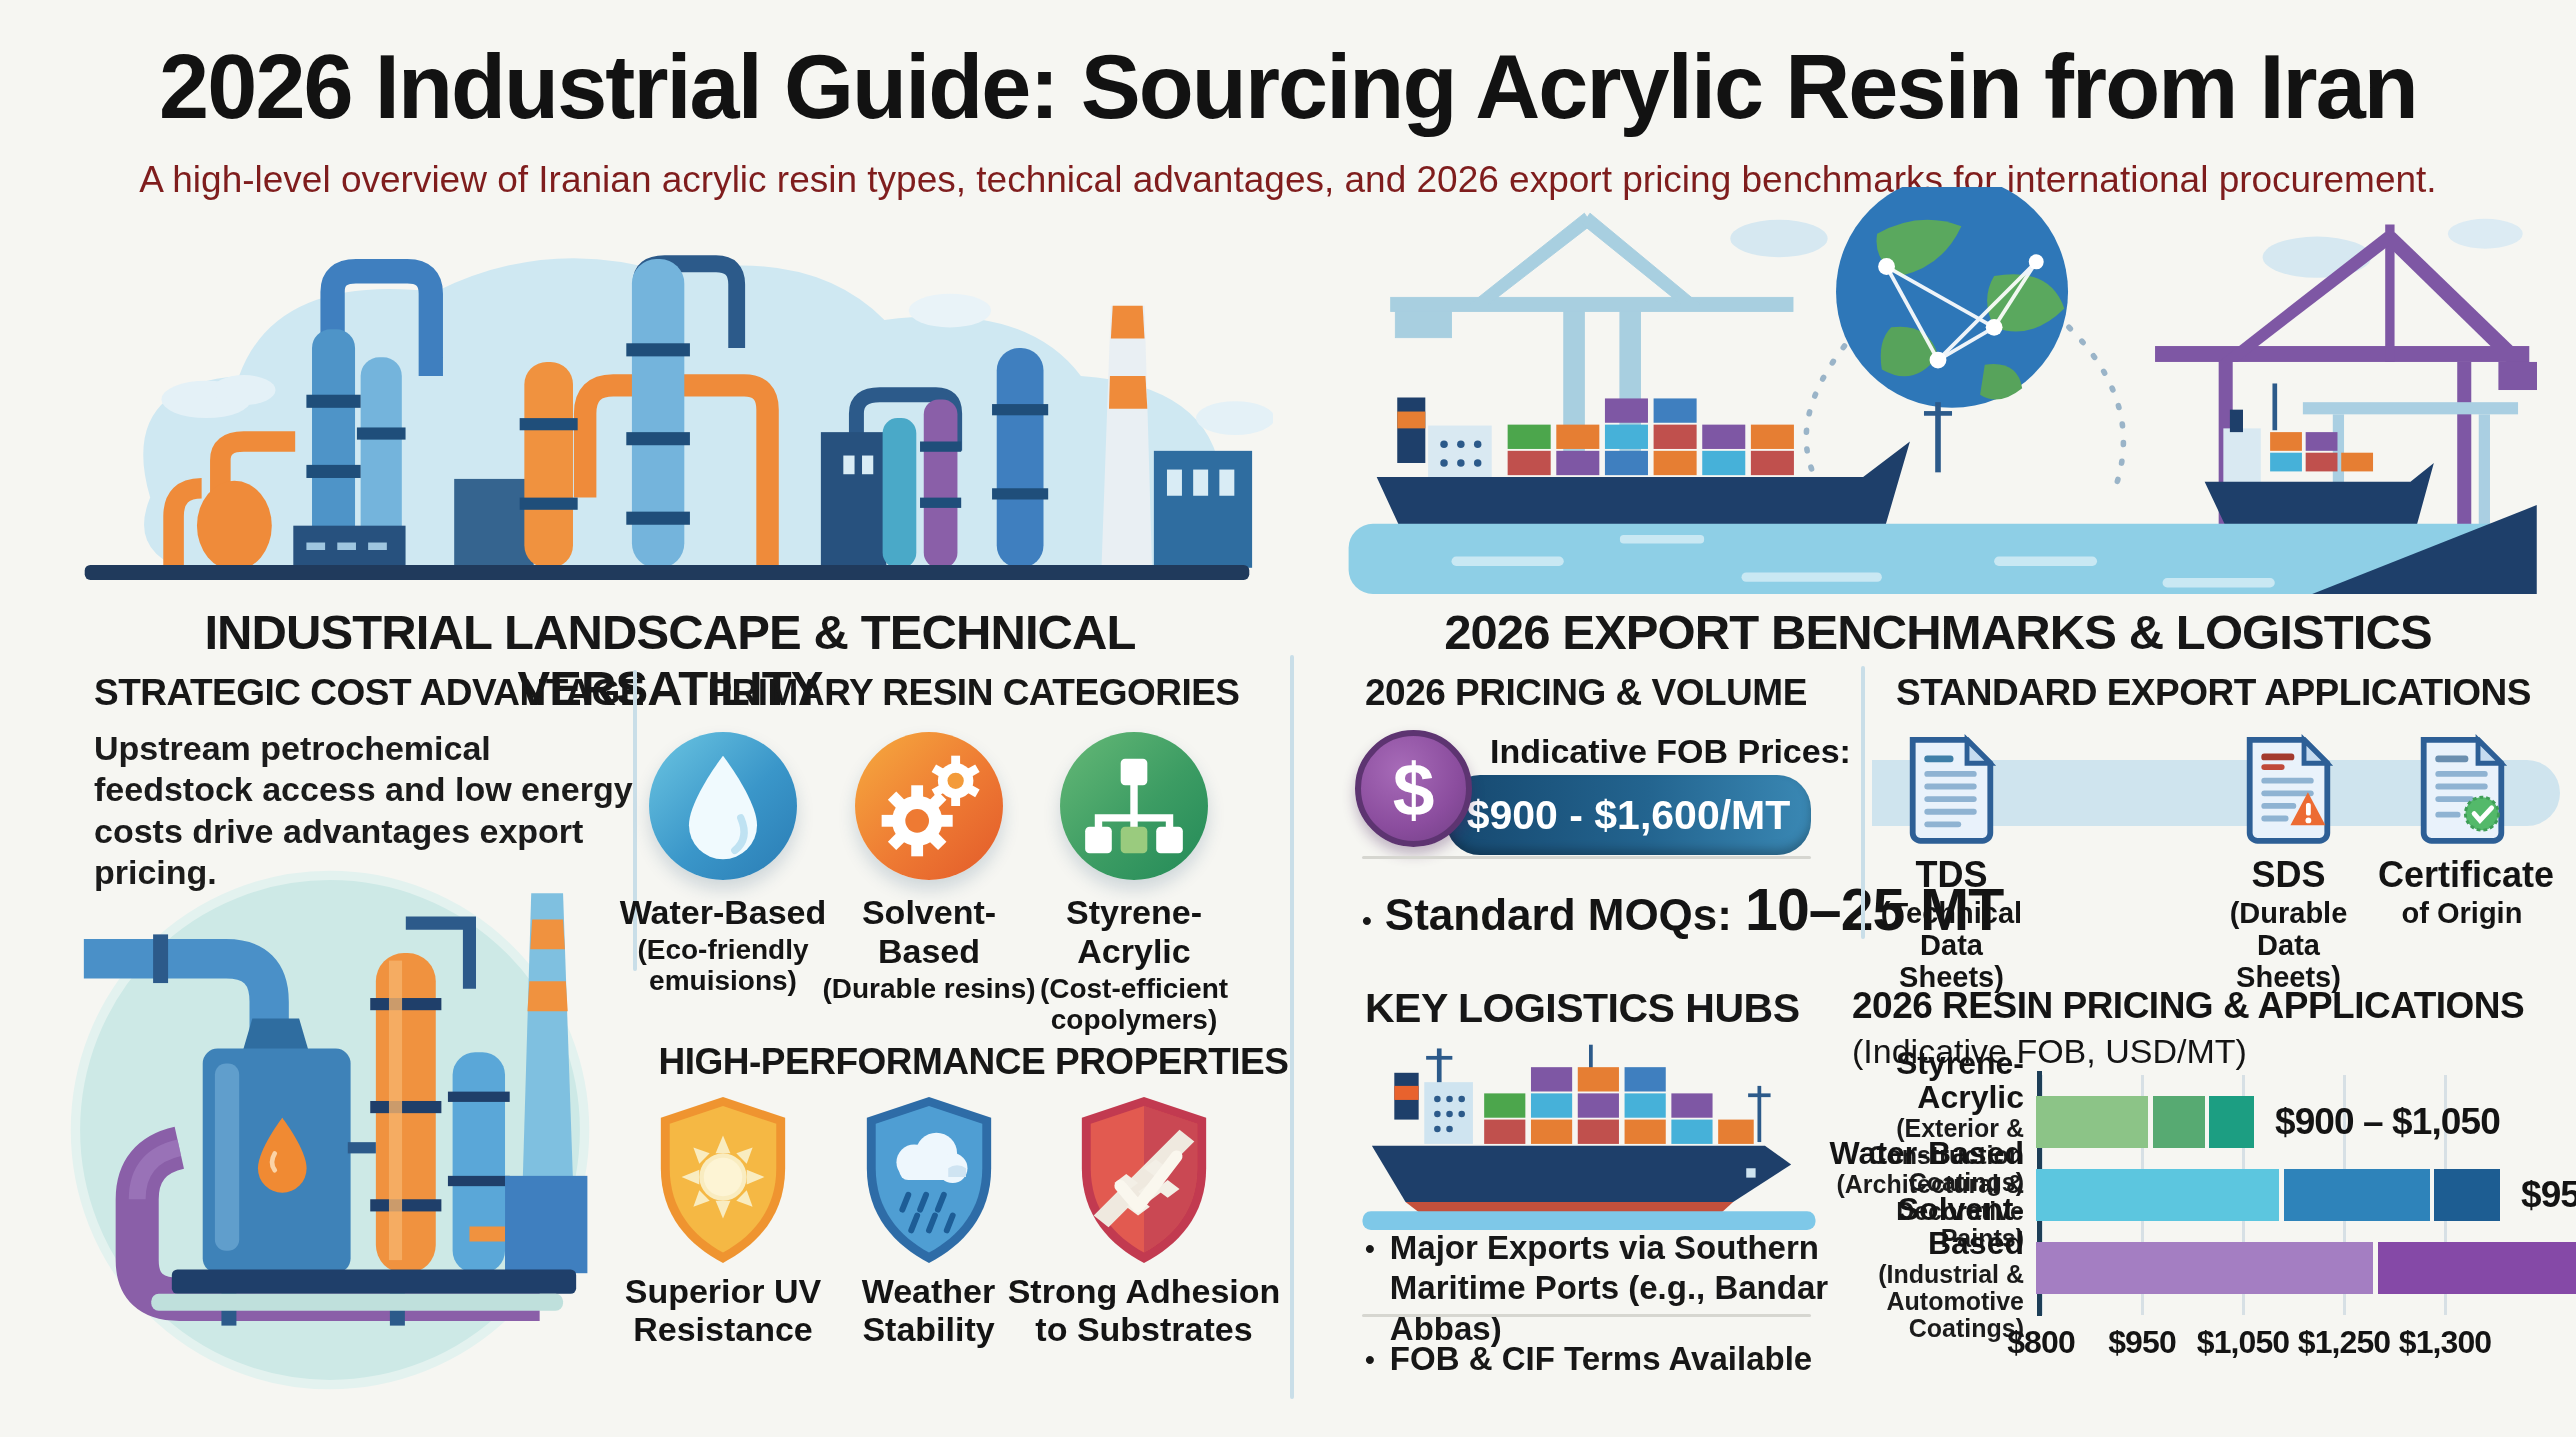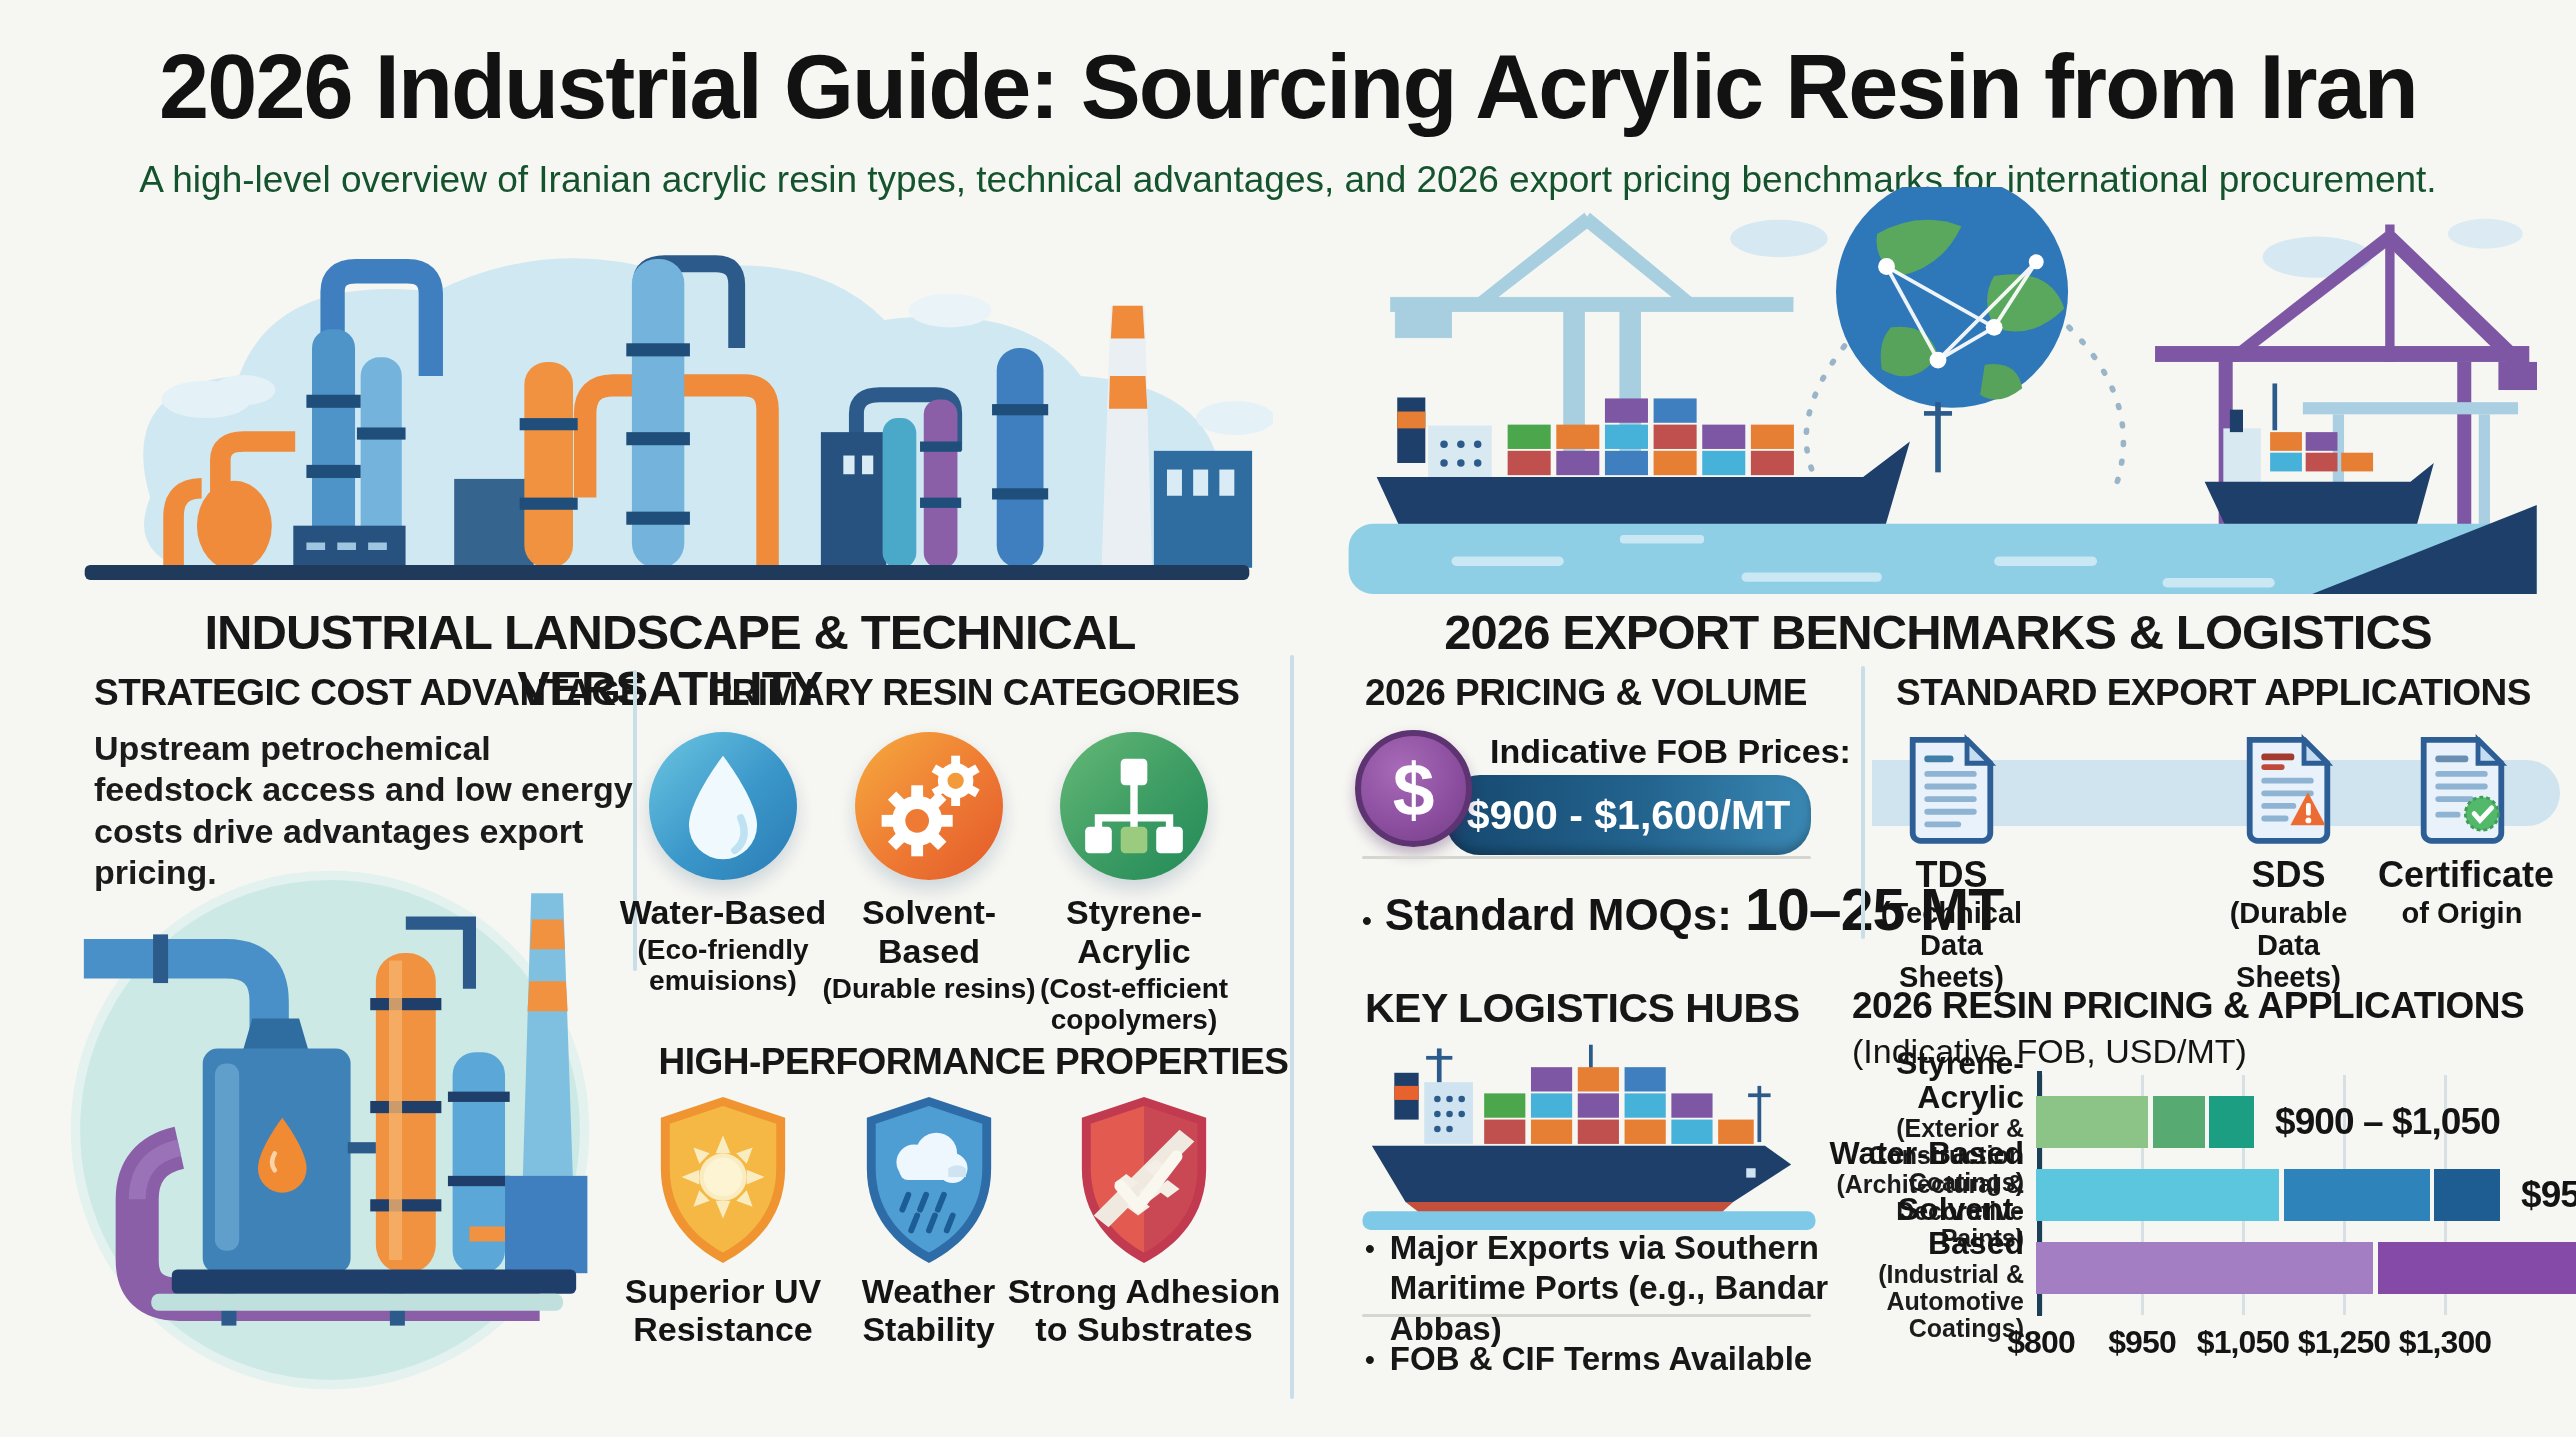--- a/index.html
+++ b/index.html
@@ -2,21 +2,21 @@
 <html style="font-size:15px"><head>
 <meta charset="utf-8">
 <style>
   html,body{margin:0;padding:0;background:#e8e8e4;}
   .page{position:relative;width:2576px;height:1438px;background:#f6f6f2;overflow:hidden;
         font-family:"Liberation Sans",sans-serif;color:#141414;}
   .abs{position:absolute;}
   .ctr{text-align:center;}
   
   .main-title{left:0;top:36px;width:2576px;font-size:90px;font-weight:bold;letter-spacing:-1.9px;color:#121212;}
-  .main-sub{left:0;top:159px;width:2576px;font-size:37px;font-weight:500;color:#14532d;}
+  .main-sub{left:0;top:159px;width:2576px;font-size:37px;font-weight:500;color:#7f1d1d;}
   
   .band-head{font-size:49px;font-weight:bold;letter-spacing:-0.9px;color:#171717;}
   .sub-head{font-size:37px;font-weight:bold;letter-spacing:-0.5px;color:#171717;}
   
   .vdiv{width:3.7px;background:#c9dee8;border-radius:1.9px;}
   .hdiv{height:2.8px;background:#d6d6d0;border-radius:1.9px;}
   
   .cost-body{font-size:34px;line-height:1.22;font-weight:600;color:#1b1b1b;}
   .cat-item,.prop-item{text-align:center;}
   .cat-circle{width:148px;height:148px;border-radius:50%;margin:0 auto;box-shadow:0 9.4px 17px rgba(30,70,110,.18);}

